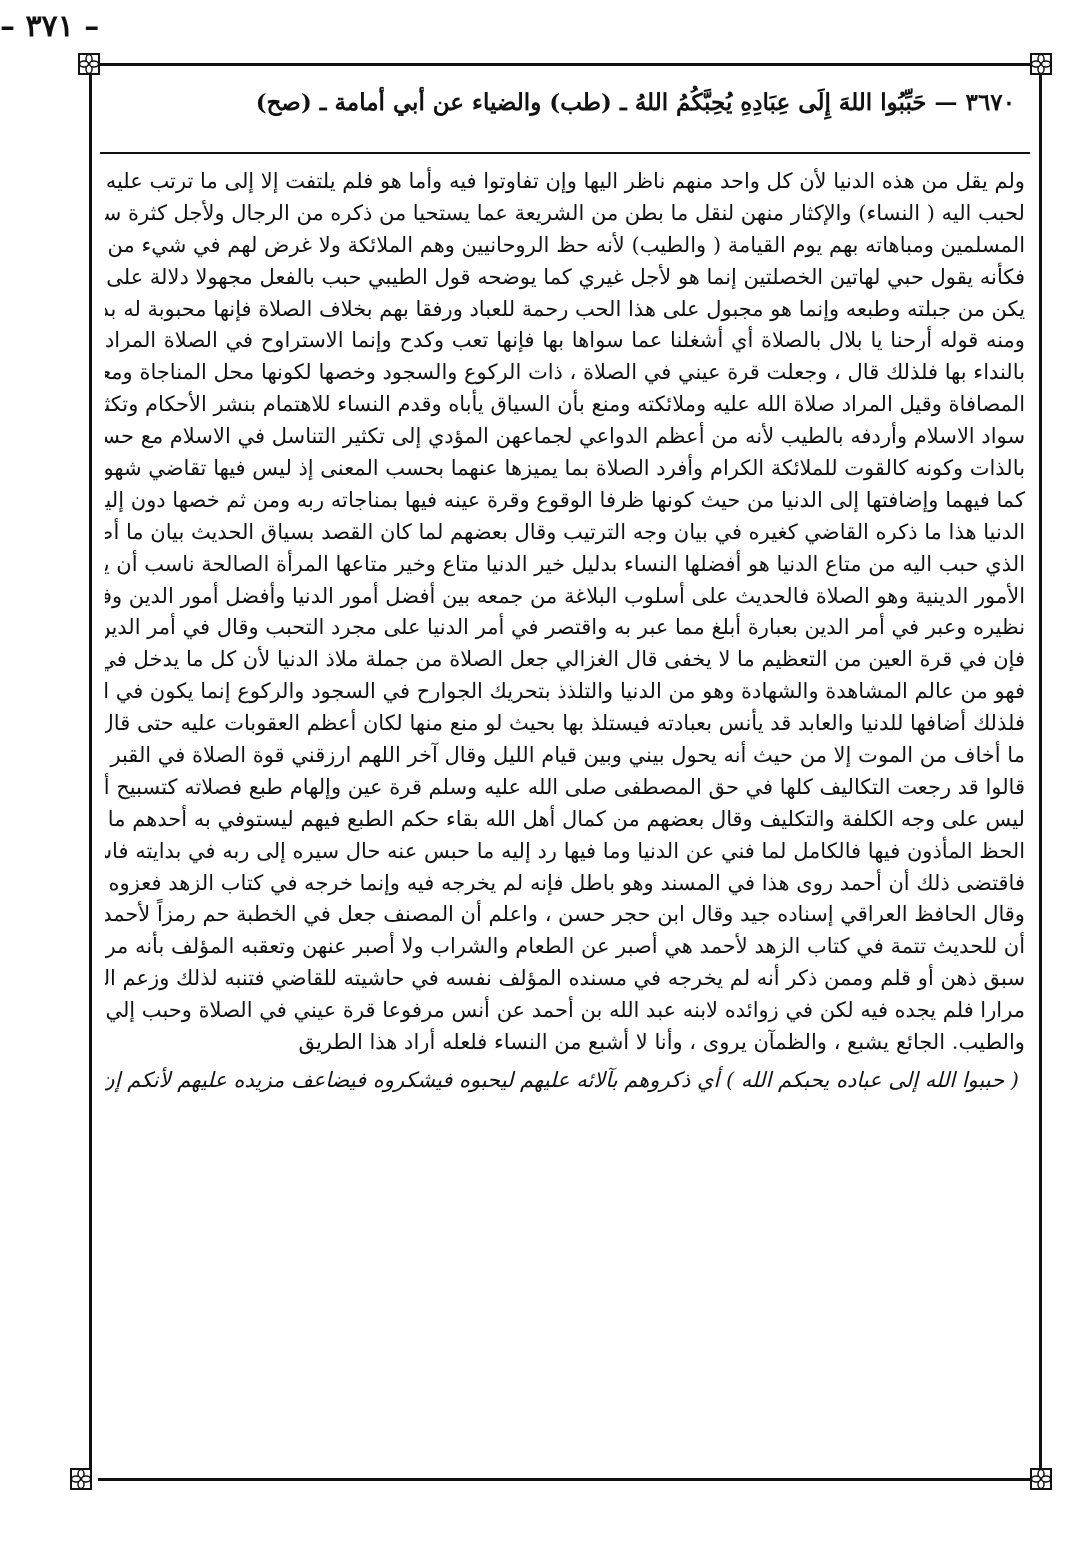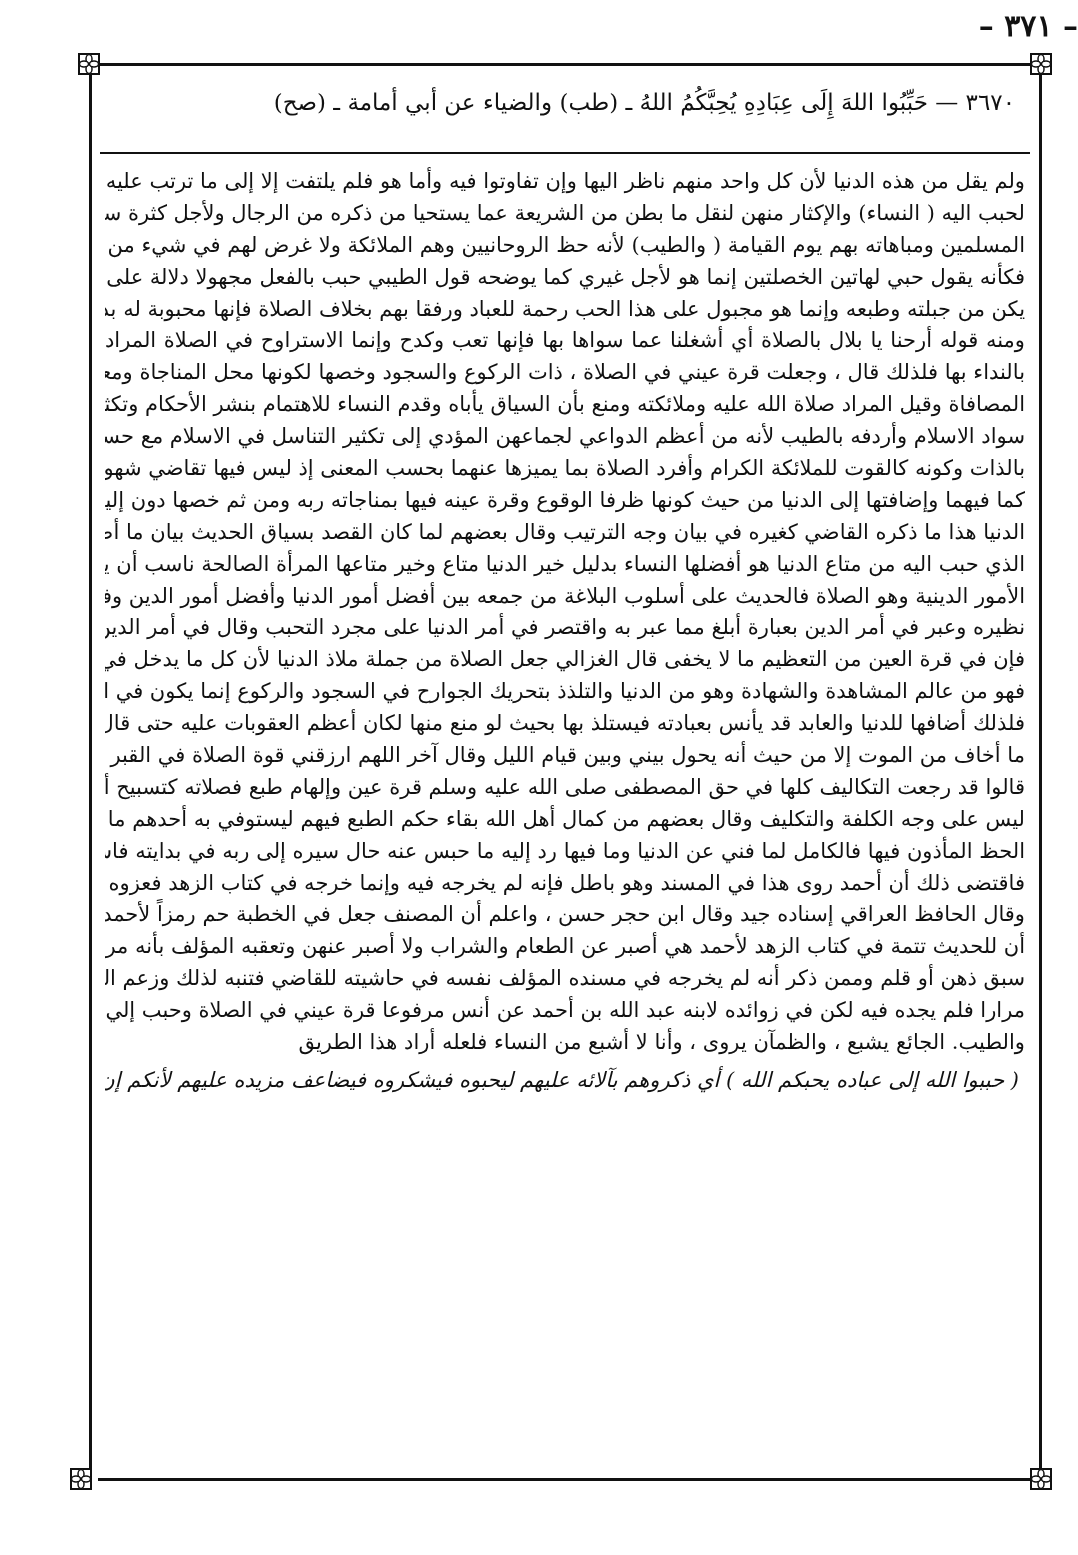--- a/index.html
+++ b/index.html
@@ -1,24 +1,24 @@
 <!DOCTYPE html>
 <html><head>
 <meta charset="utf-8">
 <style>
   html, body { margin:0; padding:0; background:#ffffff; }
   body { width:1078px; height:1555px; position:relative; overflow:hidden;
          font-family:"DejaVu Serif", "Liberation Serif", serif; color:#111; }
-  .page-number { position:absolute; top:8px; left:0; width:1078px; text-align:right;
+  .page-number { position:absolute; top:8px; left:0; width:1078px; text-align:left;
          font-size:30px; font-weight:bold; direction:rtl; letter-spacing:2px; }
   .hline { position:absolute; height:3px; background:#111; }
   .vline { position:absolute; width:3px; background:#111; }
   .ornament { position:absolute; width:22px; height:22px; }
   .heading { position:absolute; top:86px; left:110px; width:905px; direction:rtl; text-align:right;
-         font-size:23px; line-height:32px; white-space:nowrap; }
+         font-size:23px; line-height:32px; white-space:nowrap;font-weight:bold; }
   .body-text { position:absolute; top:166px; left:105px; width:920px; direction:rtl; text-align:justify;
          text-align-last:right; font-size:21px; }
   .body-text .line { height:31.9px; line-height:31.9px; white-space:nowrap; overflow:hidden;
          text-align:justify; text-align-last:justify; }
   .body-text .line.last { text-align-last:right; }
   .body-text .line.indent { padding-right:6px; }
 </style>
 </head>
 <body>
 

